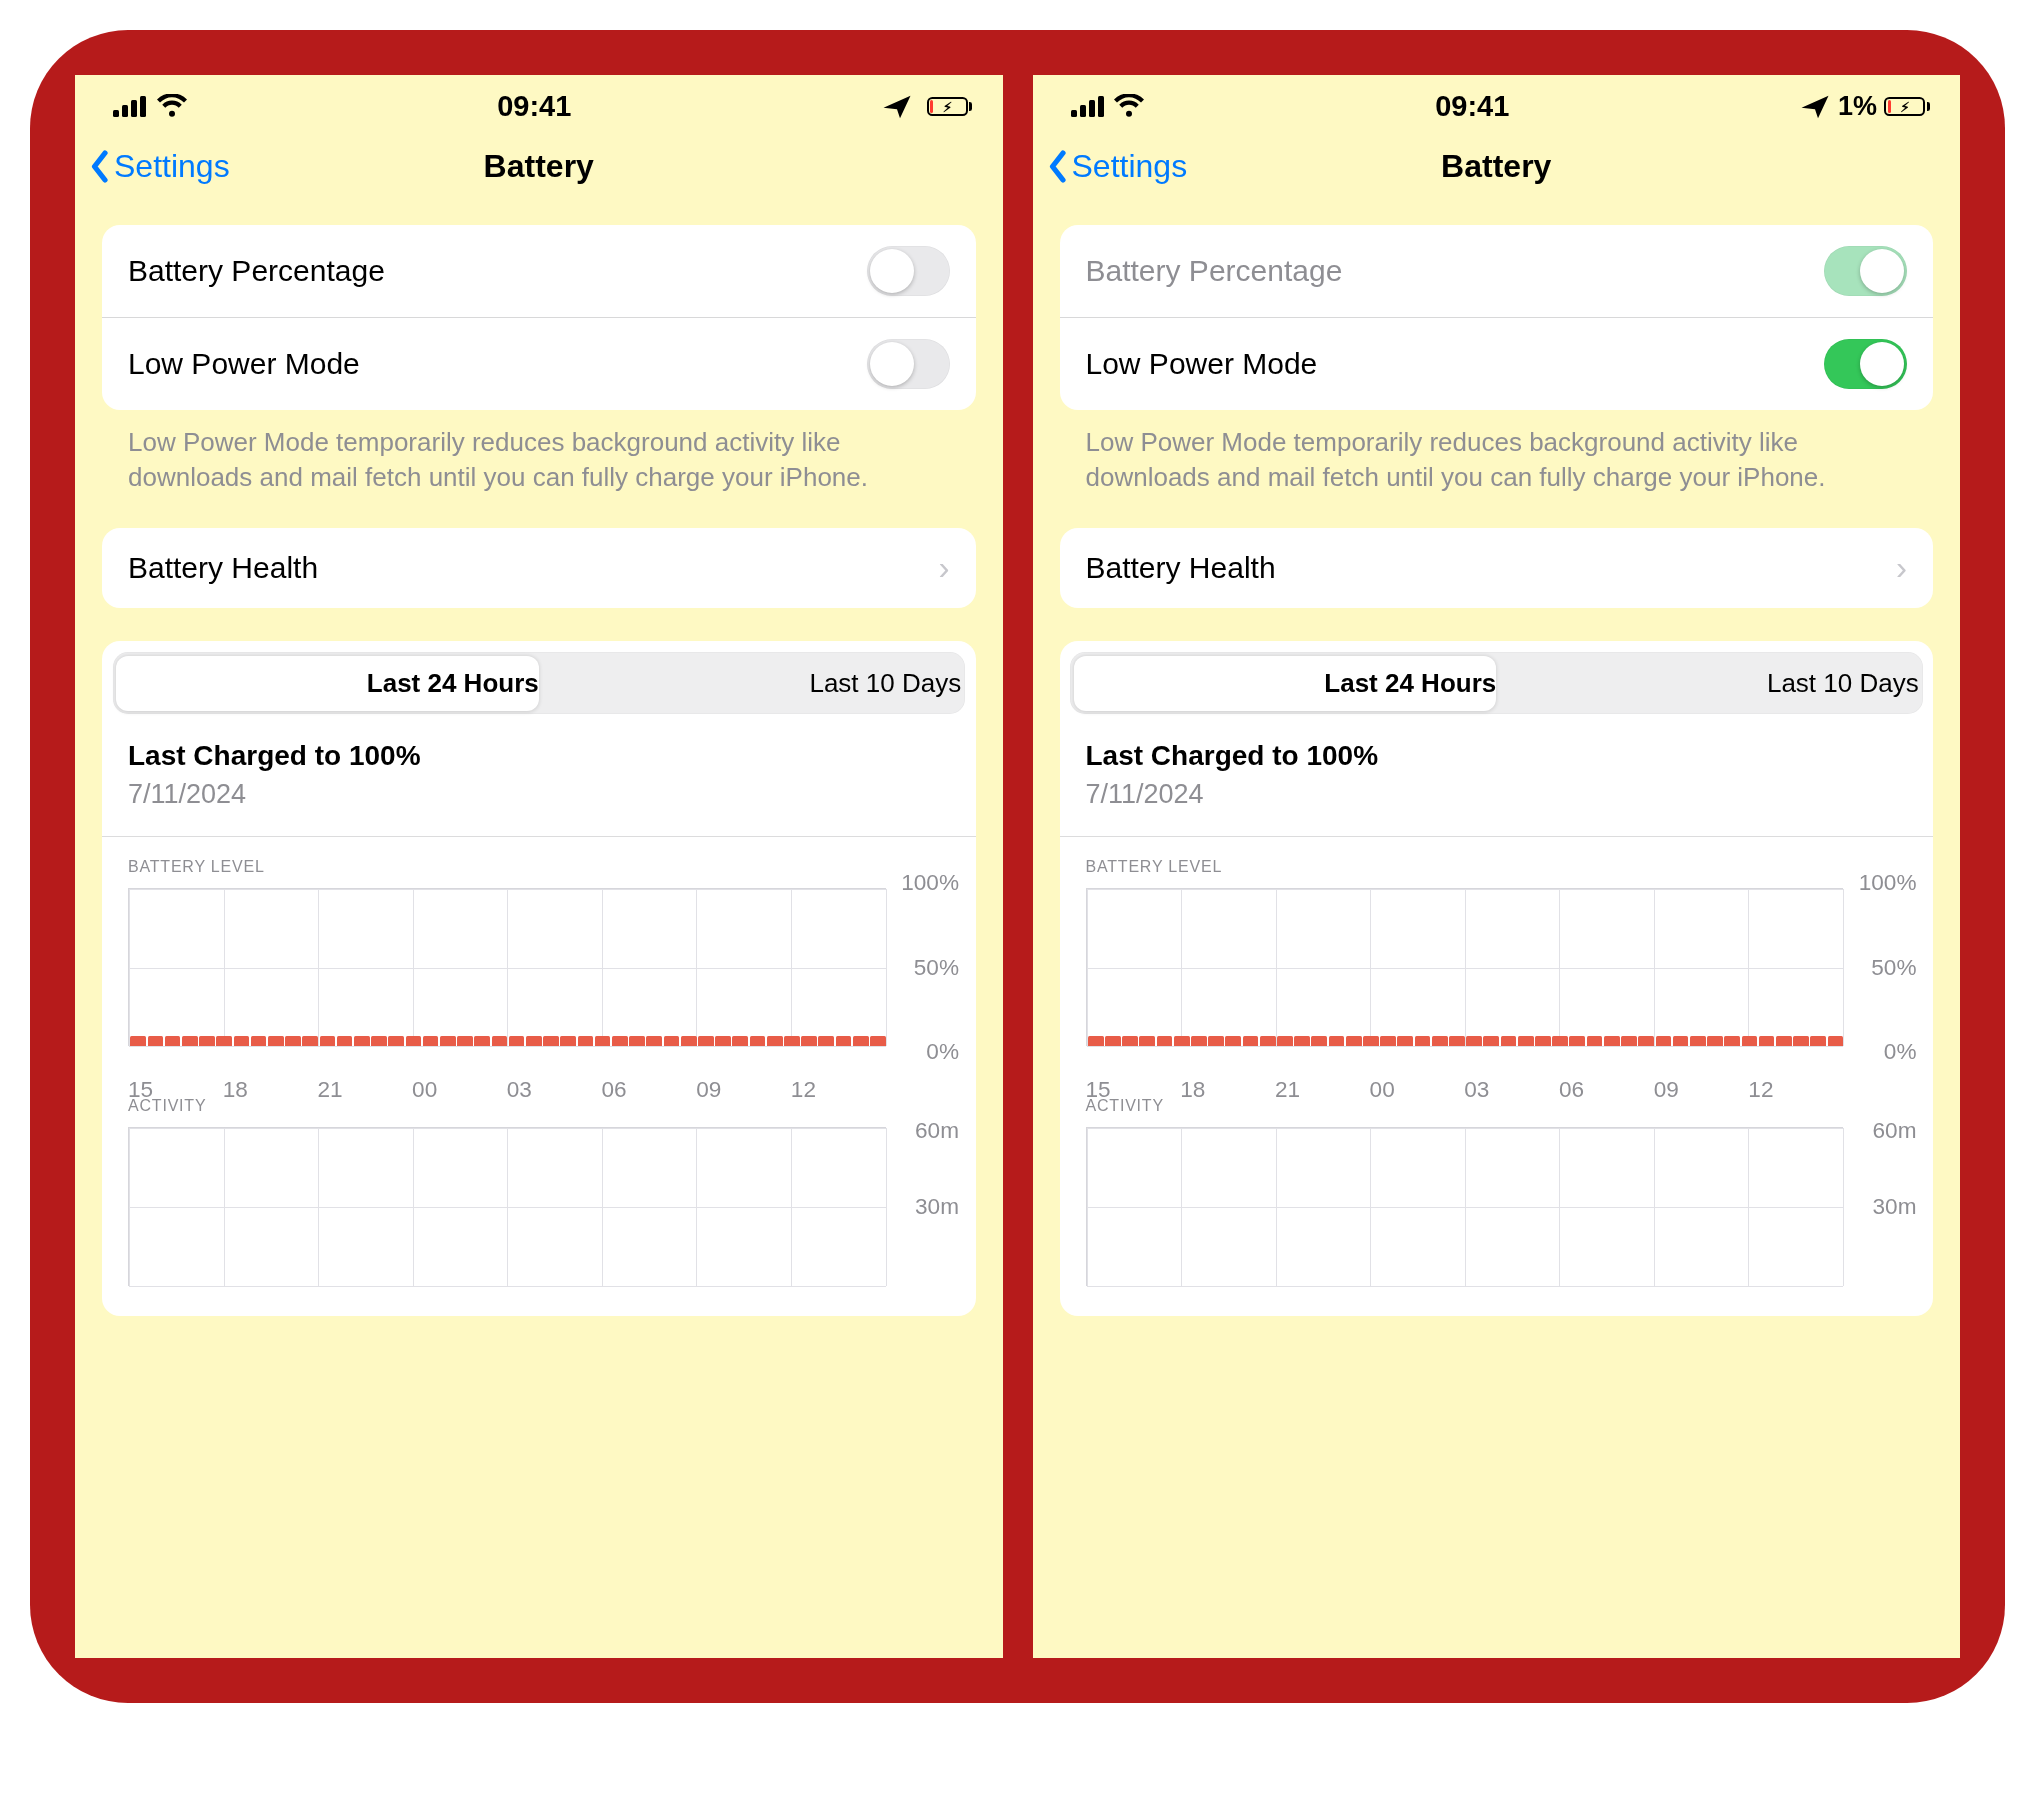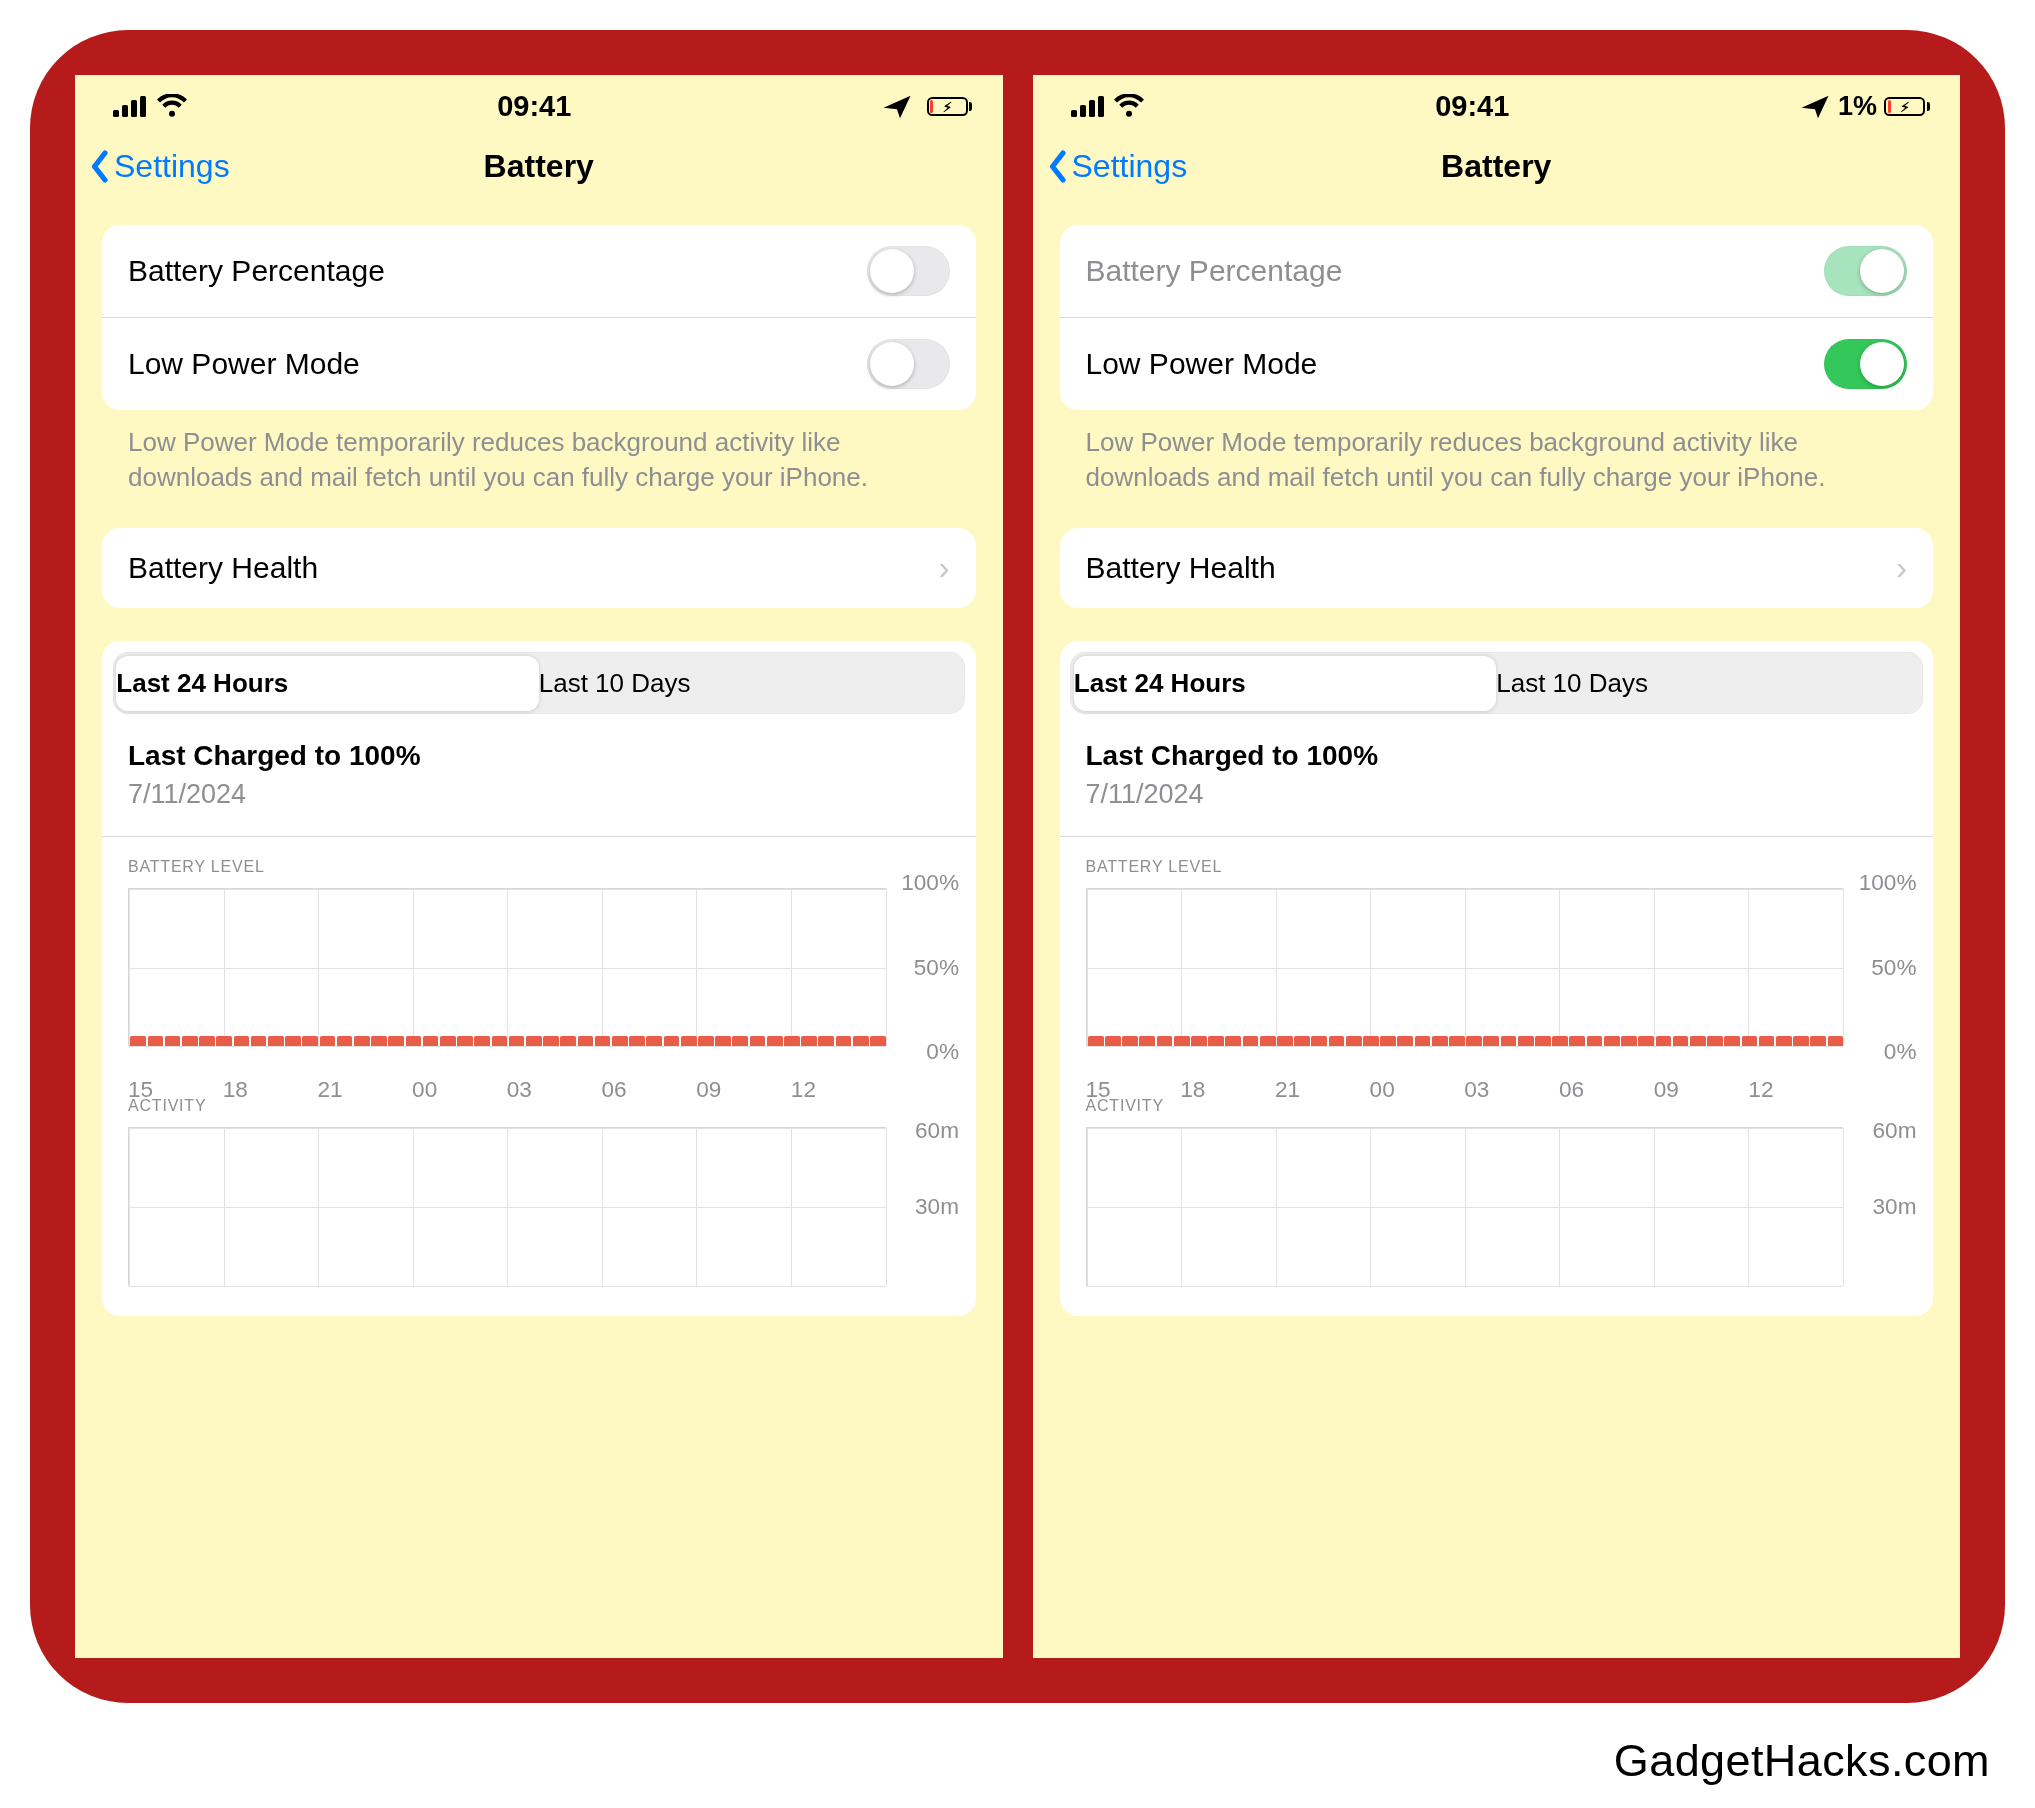--- a/index.html
+++ b/index.html
@@ -188,21 +188,21 @@
   .seg-outer { padding: 10.5px; }
   .segmented {
     display: flex;
     background: #eeeeef;
     border-radius: 15px;
     padding: 3.8px;
     box-shadow: inset 0 0 0 0.8px rgba(0,0,0,0.03);
   }
   .seg {
     flex: 1;
-    text-align: left;
+    text-align: right;
     font-size: 26px;
     padding: 12px 0;
     border-radius: 12px;
     color: #000;
   }
   .seg.active {
     background: #fff;
     font-weight: 600;
     box-shadow: 0 0.8px 4.5px rgba(0,0,0,0.15);
   }
@@ -668,15 +668,14 @@
             <div class="y-labels activity-y">
                   <span>60m</span>
                   <span>30m</span>
                 </div>
           </div>
         </div>
       </div>
     </div>
   </div>
     </div>
-  <div class="watermark">GadgetHacks.com</div>
 </div>
 
 
 </body></html>

